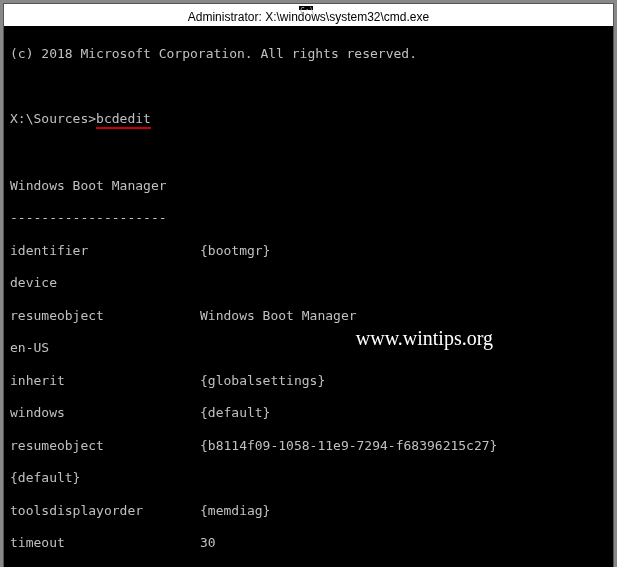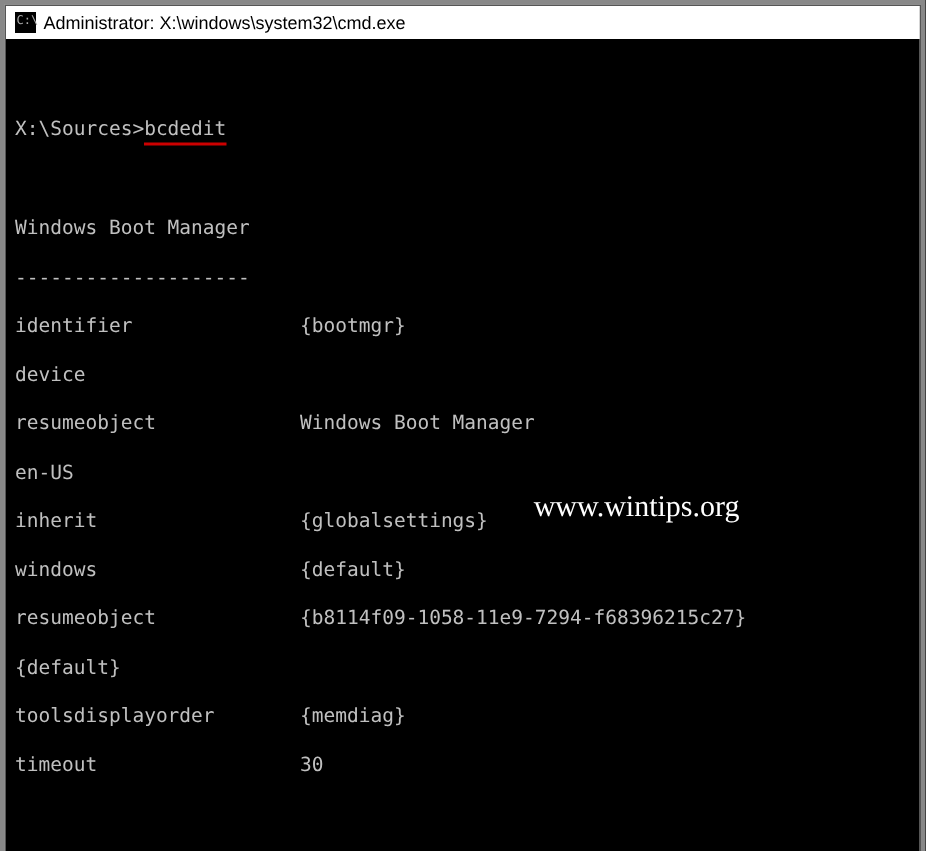--- a/index.html
+++ b/index.html
@@ -18,20 +18,21 @@
       border: 1px solid #555;
     }
     .titlebar {
       background: #fff;
       color: #000;
       padding: 2px 6px;
       display: flex;
       align-items: center;
       font-size: 12px;
       height: 22px;
+      flex-direction: column;
     }
     .titlebar .icon {
       width: 14px;
       height: 14px;
       margin-right: 5px;
       display: inline-block;
       background: #000;
       position: relative;
     }
     .titlebar .icon::after {
@@ -87,20 +88,21 @@
   </style>
 </head>
 <body>
 
 <div class="window">
   <div class="titlebar">
     <span class="icon"></span>
     <span>Administrator: X:\windows\system32\cmd.exe</span>
   </div>
   <div class="terminal">
+<div>(c) 2018 Microsoft Corporation. All rights reserved.</div>
 <div class="blank"></div>
 <div><span>X:\Sources&gt;</span><span class="underline-red">bcdedit</span></div>
 <div class="blank"></div>
 <div>Windows Boot Manager</div>
 <div class="dashes">--------------------</div>
 <div class="row"><span class="key">identifier</span><span class="val">{bootmgr}</span></div>
 <div class="row"><span class="key">device</span></div>
 <div class="row"><span class="key">resumeobject</span><span class="val">Windows Boot Manager</span></div>
 <div class="row"><span class="val">en-US</span></div>
 <div class="row"><span class="key">inherit</span><span class="val">{globalsettings}</span></div>

